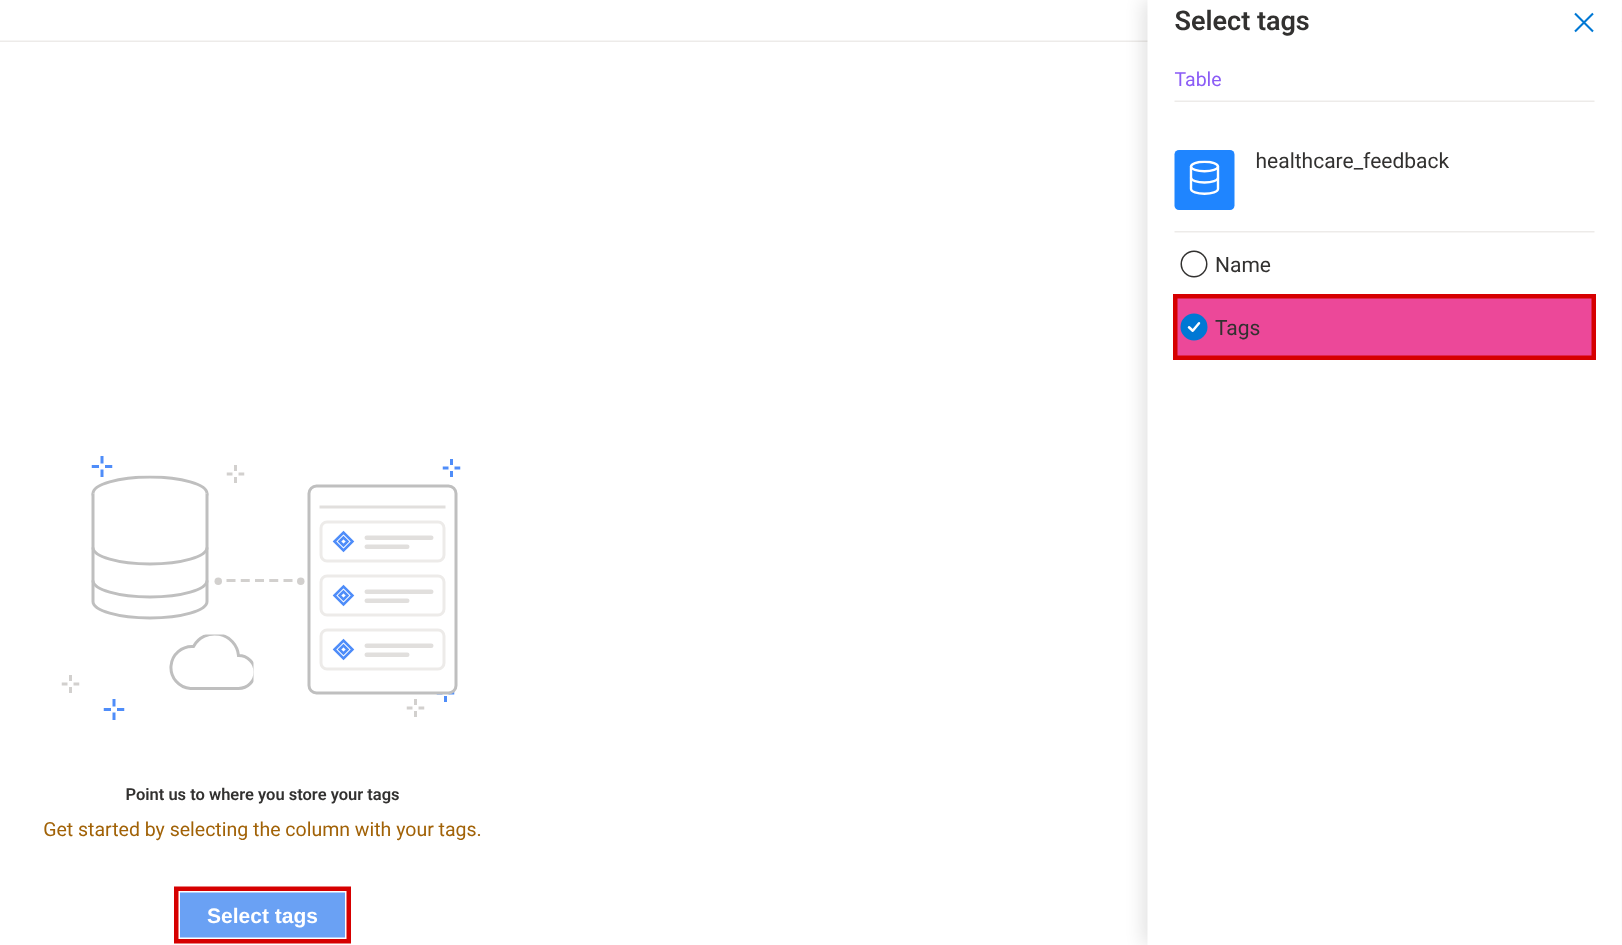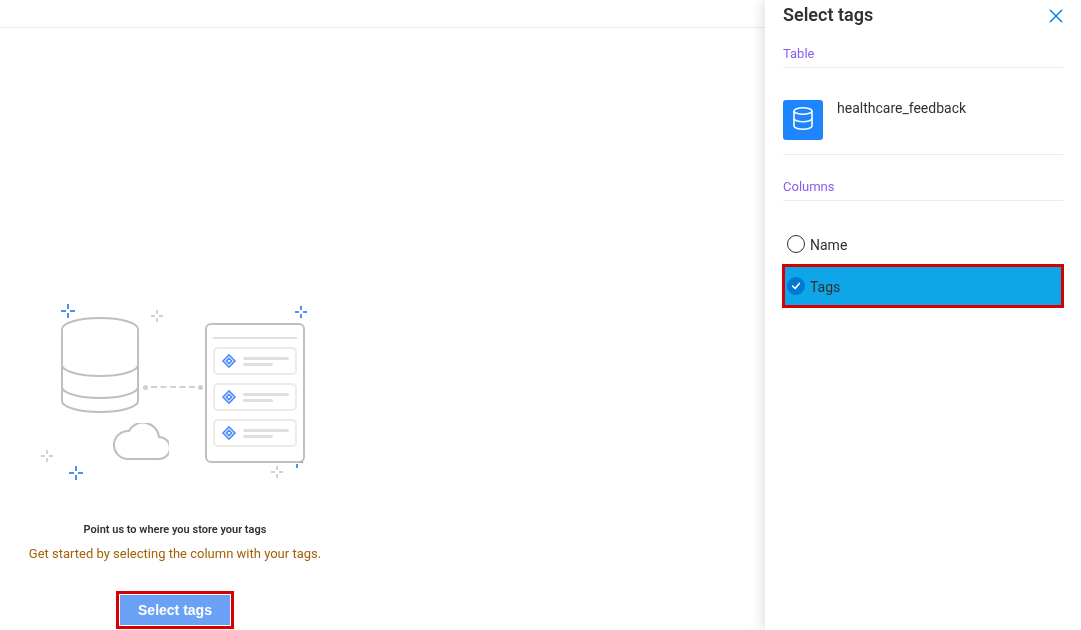--- a/index.html
+++ b/index.html
@@ -196,21 +196,21 @@
     .col-item {
       display: flex;
       align-items: flex-end;
       gap: 5px;
       padding: 12px 4px;
       cursor: pointer;
       font-size: 14px;
       color: #323130;
     }
     .col-item.selected {
-      background: #0ea5e9;
+      background: #ec4899;
       outline: 3px solid #d60000;
       outline-offset: -2px;
     }
     .radio {
       width: 18px;
       height: 18px;
       border: 1px solid #323130;
       border-radius: 50%;
       display: inline-flex;
       align-items: center;
@@ -340,21 +340,20 @@
     <div class="table-icon">
       <svg width="22" height="26" viewBox="0 0 22 26">
         <ellipse cx="11" cy="4" rx="9" ry="3.2" fill="none" stroke="#fff" stroke-width="1.6"></ellipse>
         <path d="M2 4 v15 a9 3.2 0 0 0 18 0 V4" fill="none" stroke="#fff" stroke-width="1.6"></path>
         <path d="M2 11.5 a9 3.2 0 0 0 18 0" fill="none" stroke="#fff" stroke-width="1.6"></path>
       </svg>
     </div>
     <div class="table-name">healthcare_feedback</div>
   </div>
 
-  <div class="section-label" style="margin-top:24px;">Columns</div>
 
   <div class="col-item">
     <span class="radio"></span>
     <span>Name</span>
   </div>
 
   <div class="col-item selected">
     <span class="radio checked">
       <svg viewBox="0 0 12 12">
           <path d="M2 6.2 L5 9 L10 3" fill="none" stroke="#fff" stroke-width="2" stroke-linecap="round" stroke-linejoin="round"></path>

